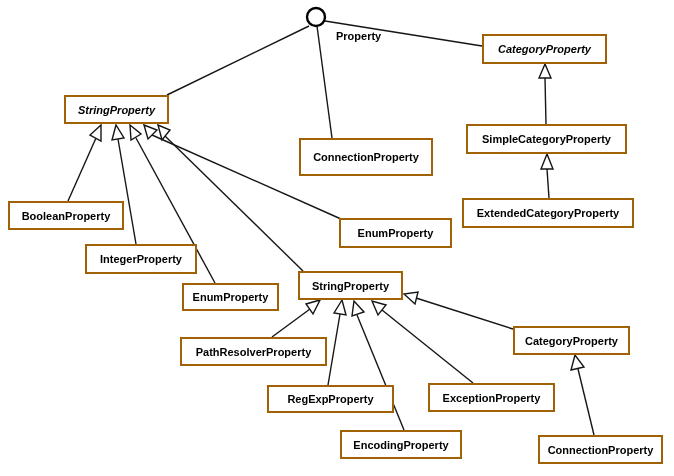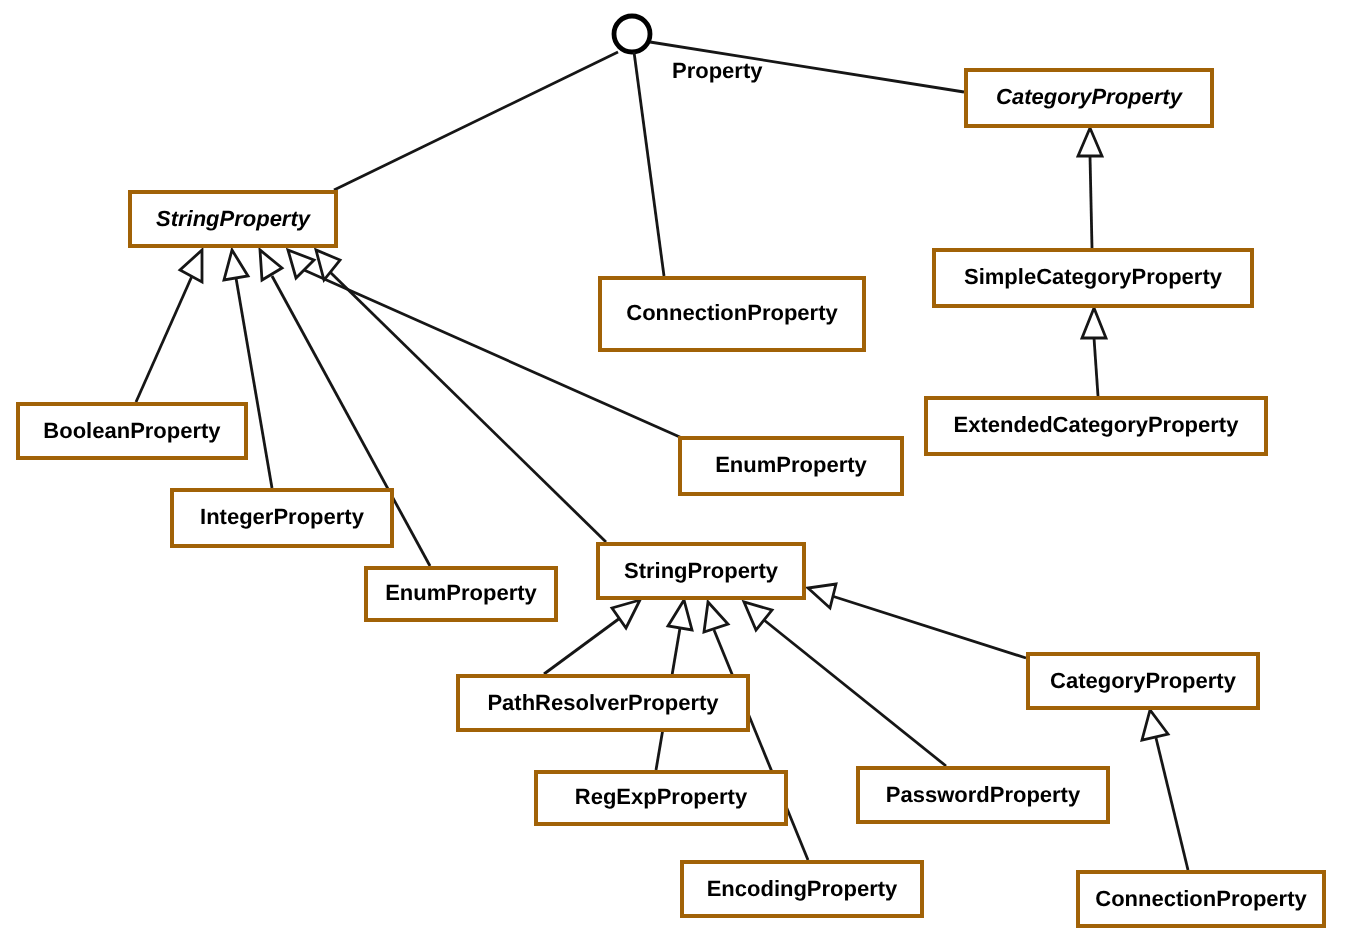--- a/index.html
+++ b/index.html
@@ -89,20 +89,20 @@
   <div class="node abstract" style="left: 64px; top: 95px; width: 105px; height: 29px;">StringProperty</div>
   <div class="node abstract" style="left: 482px; top: 34px; width: 125px; height: 30px;">CategoryProperty</div>
   <div class="node" style="left: 263px; top: 138px; width: 134px; height: 38px; margin-left: 36px;">ConnectionProperty</div>
   <div class="node" style="left: 462px; top: 198px; width: 172px; height: 30px;">ExtendedCategoryProperty</div>
   <div class="node" style="left: 466px; top: 124px; width: 161px; height: 30px;">SimpleCategoryProperty</div>
   <div class="node" style="left: 8px; top: 201px; width: 116px; height: 29px;">BooleanProperty</div>
   <div class="node" style="left: 85px; top: 244px; width: 112px; height: 30px;">IntegerProperty</div>
   <div class="node" style="left: 182px; top: 283px; width: 97px; height: 28px;">EnumProperty</div>
   <div class="node" style="left: 339px; top: 218px; width: 113px; height: 30px;">EnumProperty</div>
   <div class="node" style="left: 298px; top: 271px; width: 105px; height: 29px;">StringProperty</div>
-  <div class="node" style="left: 180px; top: 337px; width: 147px; height: 29px; margin-left: 48px;">PathResolverProperty</div>
+  <div class="node" style="left: 180px; top: 337px; width: 147px; height: 29px;">PathResolverProperty</div>
   <div class="node" style="left: 267px; top: 385px; width: 127px; height: 28px;">RegExpProperty</div>
   <div class="node" style="left: 340px; top: 430px; width: 122px; height: 29px;">EncodingProperty</div>
-  <div class="node" style="left: 428px; top: 383px; width: 127px; height: 29px;">PasswordProperty</div>
+  <div class="node" style="left: 428px; top: 383px; width: 127px; height: 29px;">ExceptionProperty</div>
   <div class="node" style="left: 513px; top: 326px; width: 117px; height: 29px;">CategoryProperty</div>
   <div class="node" style="left: 538px; top: 435px; width: 125px; height: 29px;">ConnectionProperty</div>
 
 </div>
 
 </body></html>

